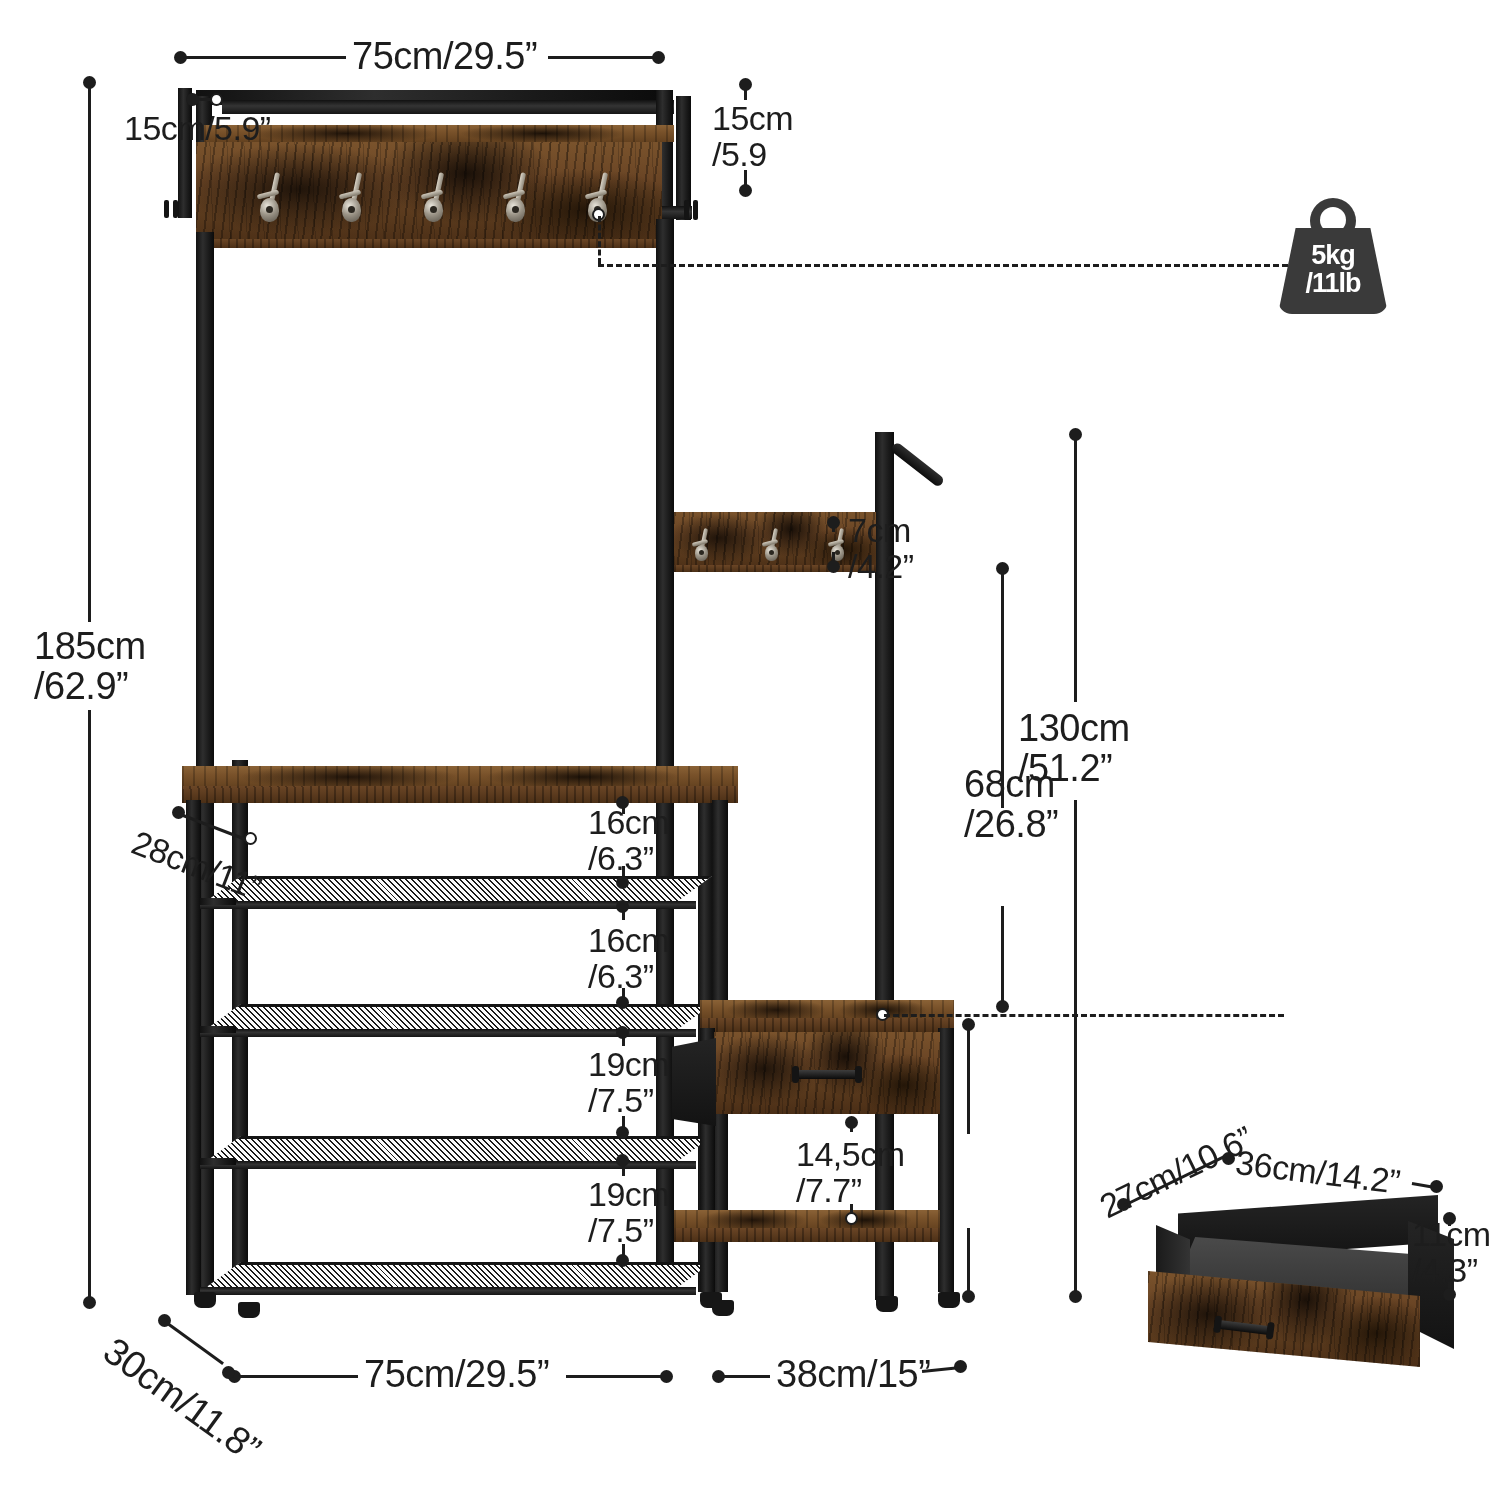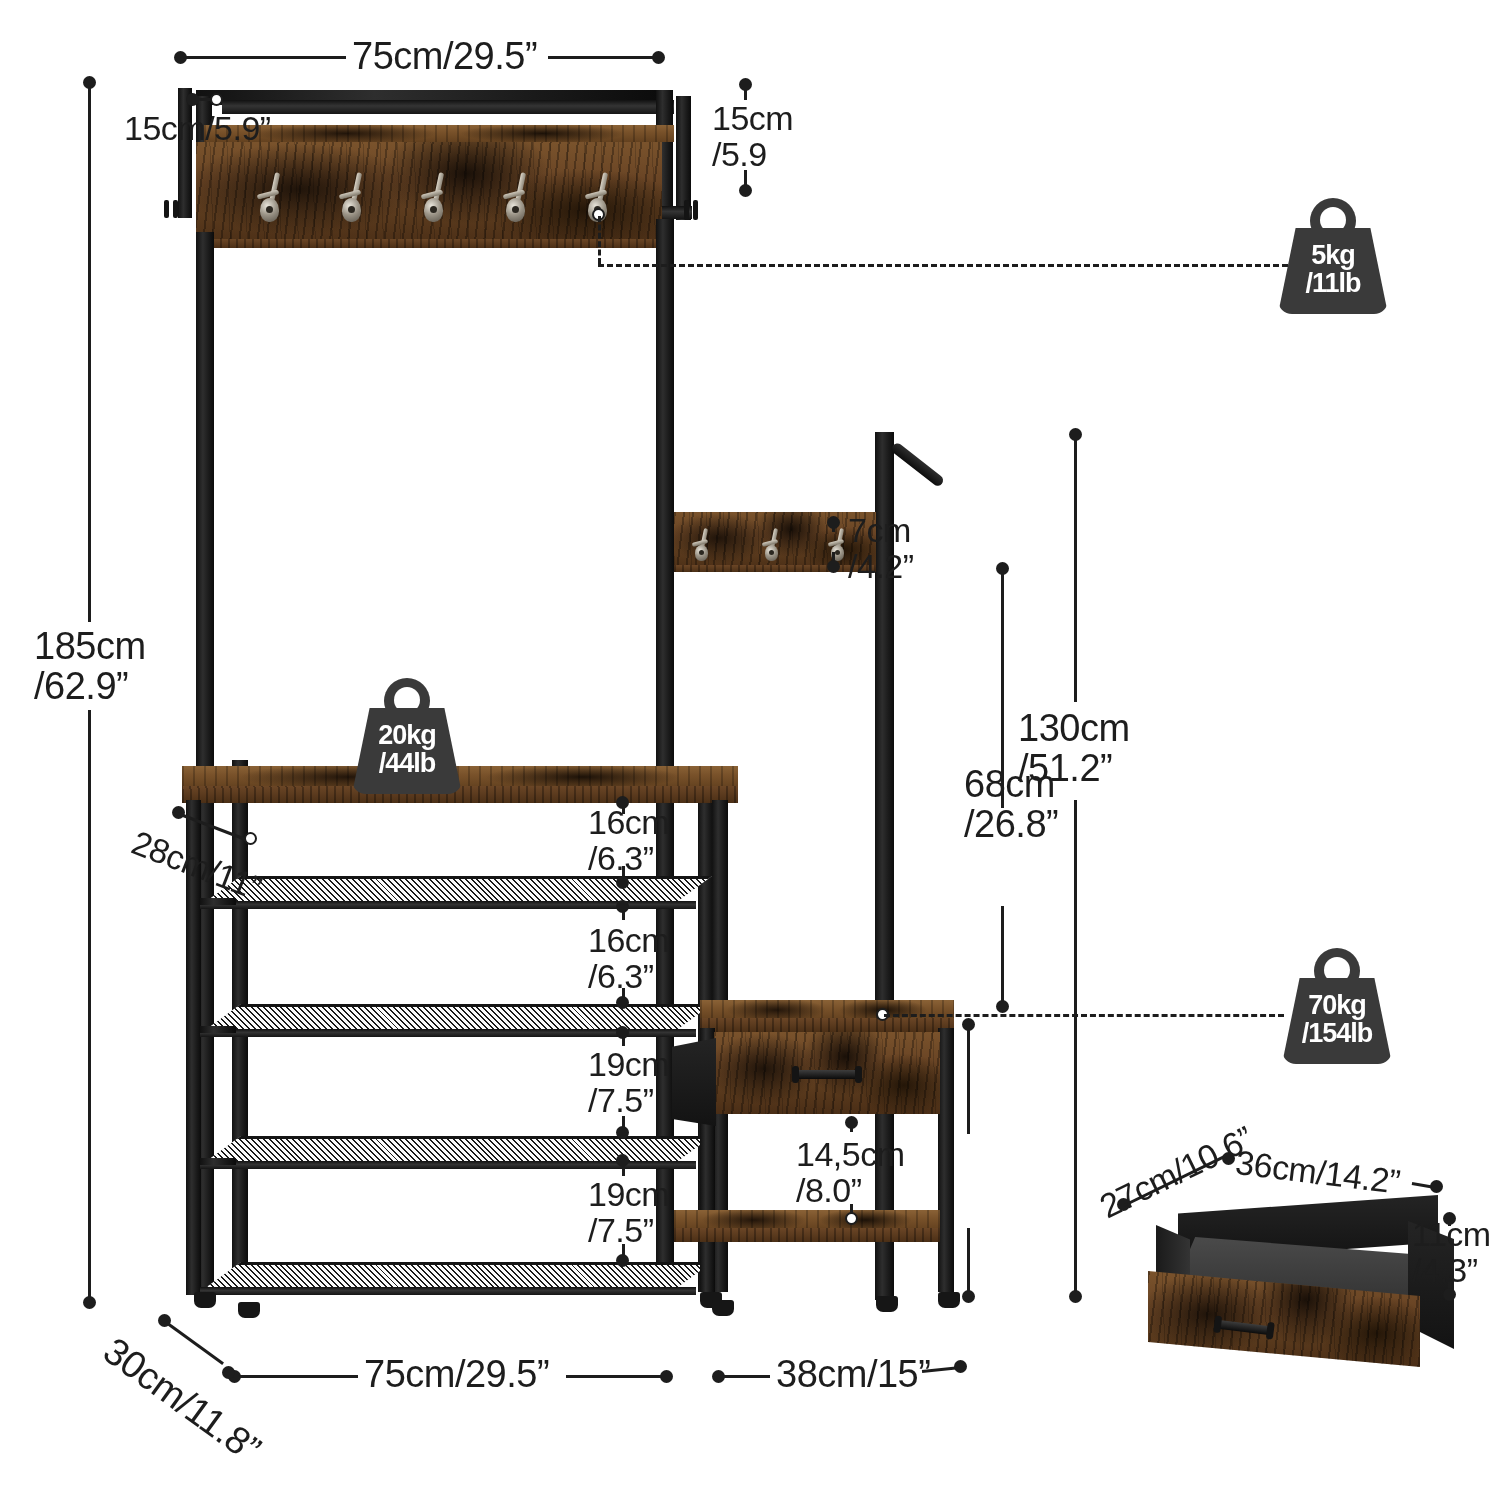--- a/index.html
+++ b/index.html
@@ -296,35 +296,21 @@
 
   <div class="dot" style="left:996px;top:562px;"></div>
   <div class="dimline vline" style="left:1001px;top:568px;height:240px;"></div>
   <div class="dimtext d38" style="left:964px;top:764px;">68cm
 /26.8”</div>
   <div class="dimline vline" style="left:1001px;top:906px;height:96px;"></div>
   <div class="dot" style="left:996px;top:1000px;"></div>
 
   <div class="dotw" style="left:876px;top:1008px;"></div>
   <div class="dashed-h" style="left:884px;top:1014px;width:400px;"></div>
-  <div class="wbadge" style="left:1282px;top:948px;">
-    <div class="ring"></div>
-    <div class="ringhole"></div>
-    <div class="body"></div>
-    <div class="wtxt">70kg
-/154lb</div>
-  </div>
-
-  <div class="wbadge" style="left:352px;top:678px;">
-    <div class="ring"></div>
-    <div class="ringhole"></div>
-    <div class="body"></div>
-    <div class="wtxt">20kg
-/44lb</div>
-  </div>
+
 
 
   <div class="dot" style="left:172px;top:806px;"></div>
   <div class="dimline" style="left:178px;top:812px;width:74px;height:2.5px;transform:rotate(21deg);transform-origin:left center;"></div>
   <div class="dotw" style="left:244px;top:832px;"></div>
   <div class="dimtext d34" style="left:140px;top:824px;transform:rotate(21deg);transform-origin:left top;">28cm/11”</div>
 
   <div class="dot" style="left:616px;top:796px;"></div>
   <div class="dashed-v" style="left:622px;top:804px;height:10px;"></div>
   <div class="dimtext d34" style="left:588px;top:804px;">16cm
@@ -354,21 +340,21 @@
   <div class="dot" style="left:616px;top:1254px;"></div>
 
   <div class="dot" style="left:962px;top:1018px;"></div>
   <div class="dimline vline" style="left:967px;top:1024px;height:110px;"></div>
   <div class="dimline vline" style="left:967px;top:1228px;height:66px;"></div>
   <div class="dot" style="left:962px;top:1290px;"></div>
 
   <div class="dot" style="left:845px;top:1116px;"></div>
   <div class="dimline vline" style="left:850px;top:1122px;height:10px;"></div>
   <div class="dimtext d34" style="left:796px;top:1136px;">14,5cm
-/8.0”</div>
+/7.7”</div>
   <div class="dimline vline" style="left:850px;top:1204px;height:10px;"></div>
   <div class="dotw" style="left:845px;top:1212px;"></div>
 
   <div class="dot" style="left:228px;top:1370px;"></div>
   <div class="dimline hline" style="left:236px;top:1375px;width:122px;"></div>
   <div class="dimtext d38" style="left:364px;top:1354px;">75cm/29.5”</div>
   <div class="dimline hline" style="left:566px;top:1375px;width:98px;"></div>
   <div class="dot" style="left:660px;top:1370px;"></div>
 
   <div class="dot" style="left:158px;top:1314px;"></div>

